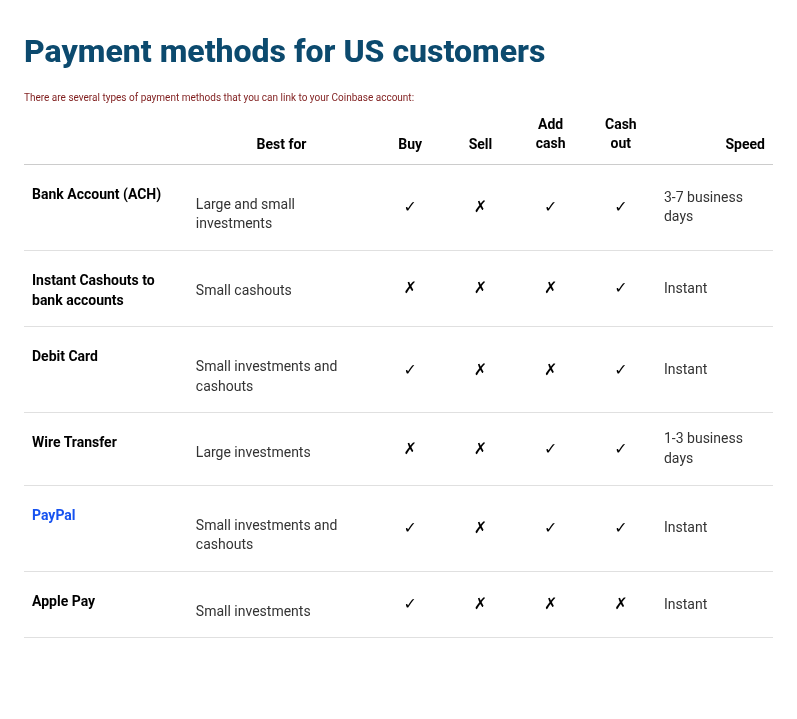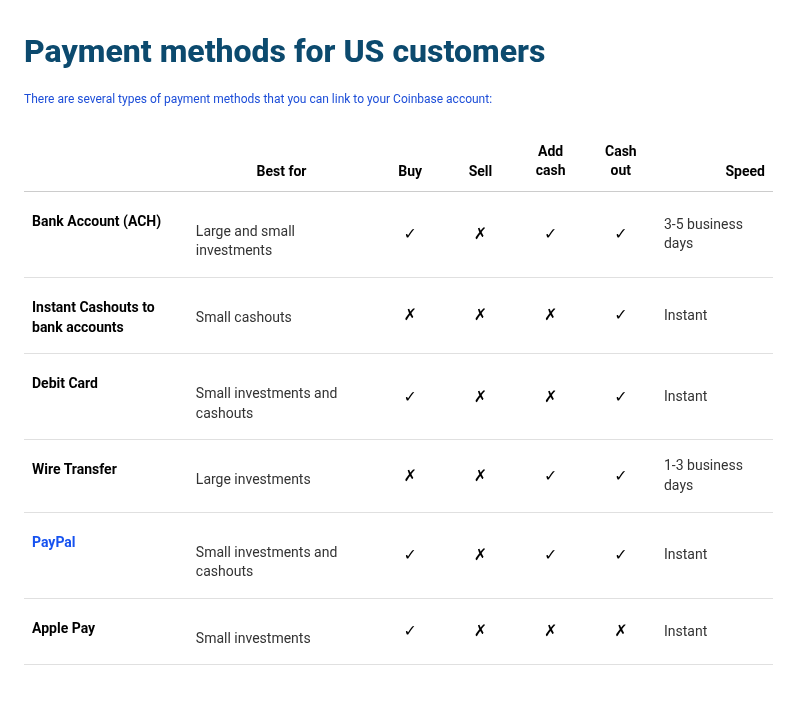--- a/index.html
+++ b/index.html
@@ -11,23 +11,22 @@
       max-width: 797px;
     }
     h1 {
       font-size: 32px;
       font-weight: 800;
       line-height: 1.2;
       margin-bottom: 20px;
       color: #0c4a6e;
     }
     .subtitle {
-      font-size: 12px;
-      color: #1d4ed8;
-      margin-bottom: 24px;
+      font-size: 10px;
+      color: #7f1d1d;
       line-height: 1.5;
     }
     table {
       width: 100%;
       border-collapse: collapse;
       font-size: 14px;
     }
     thead tr {
       border-bottom: 1px solid #ccc;
     }
@@ -128,21 +127,21 @@
     </tr>
   </thead>
   <tbody id="table-body">
   <tr>
         <td>Bank Account (ACH)</td>
         <td>Large and small investments</td>
         <td><span class="check">✓</span></td>
         <td><span class="cross">✗</span></td>
         <td><span class="check">✓</span></td>
         <td><span class="check">✓</span></td>
-        <td>3-5 business days</td>
+        <td>3-7 business days</td>
       </tr>
       <tr>
         <td>Instant Cashouts to bank accounts</td>
         <td>Small cashouts</td>
         <td><span class="cross">✗</span></td>
         <td><span class="cross">✗</span></td>
         <td><span class="cross">✗</span></td>
         <td><span class="check">✓</span></td>
         <td class="speed-blue">Instant</td>
       </tr>

